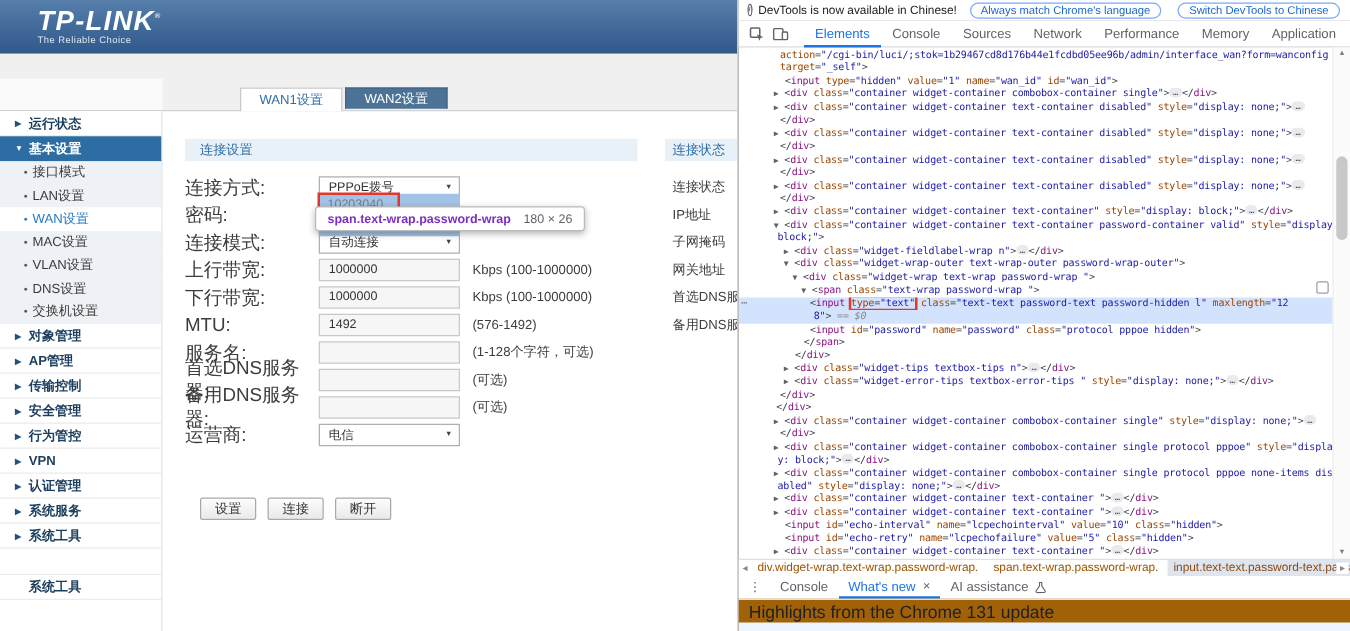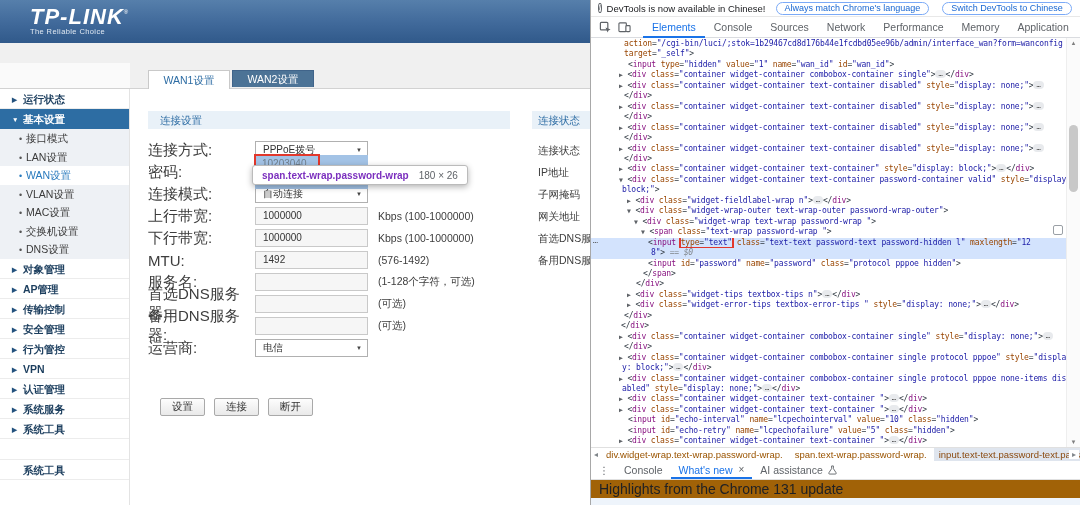--- a/index.html
+++ b/index.html
@@ -14,21 +14,21 @@
   .logo .big { font-size:22px; font-weight:bold; letter-spacing:1px; font-style:italic; }
   .logo sup { font-size:6px; vertical-align:10px; }
   .tagline { font-size:7.5px; color:#dfe8f2; margin-top:-3px; letter-spacing:.4px; }
   .band { position:absolute; left:0; top:43px; width:590px; height:45px; background:#f0f0f0; }
   .band2 { position:absolute; left:0; top:63px; width:130px; height:25px; background:#fafafa; }
   .topline { position:absolute; left:0; top:88px; width:590px; border-top:1px solid #d2d2d2; }
 
   .wtabs { position:absolute; left:148px; top:70px; display:flex; z-index:2; }
   .wtab { width:82px; height:17px; line-height:17px; text-align:center; font-size:10.5px;
           background:#4c7396; color:#fff; border:1px solid #40648a; border-bottom:none; margin-right:2px; }
-  .wtab.on { background:#fff; color:#2e6da4; border:1px solid #c9c9c9; border-bottom:none; height:19px; line-height:18px; position:relative; z-index:3; }
+  .wtab.on { background:#fff; color:#2e6da4; border:1px solid #c9c9c9; border-bottom:none; height:19px; line-height:18px; position:relative; z-index:3;margin-left:44px; }
 
   .sidebar { position:absolute; left:0; top:89px; width:130px; bottom:0; background:#fff; border-right:1px solid #e3e3e3; }
   .sb-item { font-size:10.5px; cursor:default; }
   .sb-item.is-top { height:20px; line-height:20px; border-bottom:1px solid #ececec; font-weight:bold; color:#1c3e5e; padding-left:12px; }
   .sb-item.is-top .sb-arrow { display:inline-block; width:11px; font-size:6.5px; color:#24527e; vertical-align:1px; }
   .sb-item.is-top.is-active { background:#2d6da3; color:#fff; border-bottom:1px solid #2d6da3; }
   .sb-item.is-top.is-active .sb-arrow { color:#fff; }
   .sb-item.is-sub { height:18.5px; line-height:18.5px; background:#eef1f5; color:#3a3a3a; padding-left:19px; }
   .sb-item.is-sub .sb-bullet { display:inline-block; width:7px; font-size:9px; color:#555; }
   .sb-item.is-sub.is-active { background:#fff; color:#2779bd; }
@@ -160,33 +160,33 @@
 
         <div class="sb-item is-sub">
           <span class="sb-bullet">•</span><span class="sb-label">LAN设置</span>
         </div>
 
         <div class="sb-item is-sub is-active">
           <span class="sb-bullet">•</span><span class="sb-label">WAN设置</span>
         </div>
 
         <div class="sb-item is-sub">
+          <span class="sb-bullet">•</span><span class="sb-label">MAC设置</span>
+        </div>
+
+        <div class="sb-item is-sub">
           <span class="sb-bullet">•</span><span class="sb-label">VLAN设置</span>
         </div>
 
         <div class="sb-item is-sub">
-          <span class="sb-bullet">•</span><span class="sb-label">MAC设置</span>
+          <span class="sb-bullet">•</span><span class="sb-label">DNS设置</span>
         </div>
 
         <div class="sb-item is-sub">
           <span class="sb-bullet">•</span><span class="sb-label">交换机设置</span>
-        </div>
-
-        <div class="sb-item is-sub">
-          <span class="sb-bullet">•</span><span class="sb-label">DNS设置</span>
         </div>
 
         <div class="sb-item is-top">
           <span class="sb-arrow">▶</span><span class="sb-bullet"></span><span class="sb-label">对象管理</span>
         </div>
 
         <div class="sb-item is-top">
           <span class="sb-arrow">▶</span><span class="sb-bullet"></span><span class="sb-label">AP管理</span>
         </div>
 

